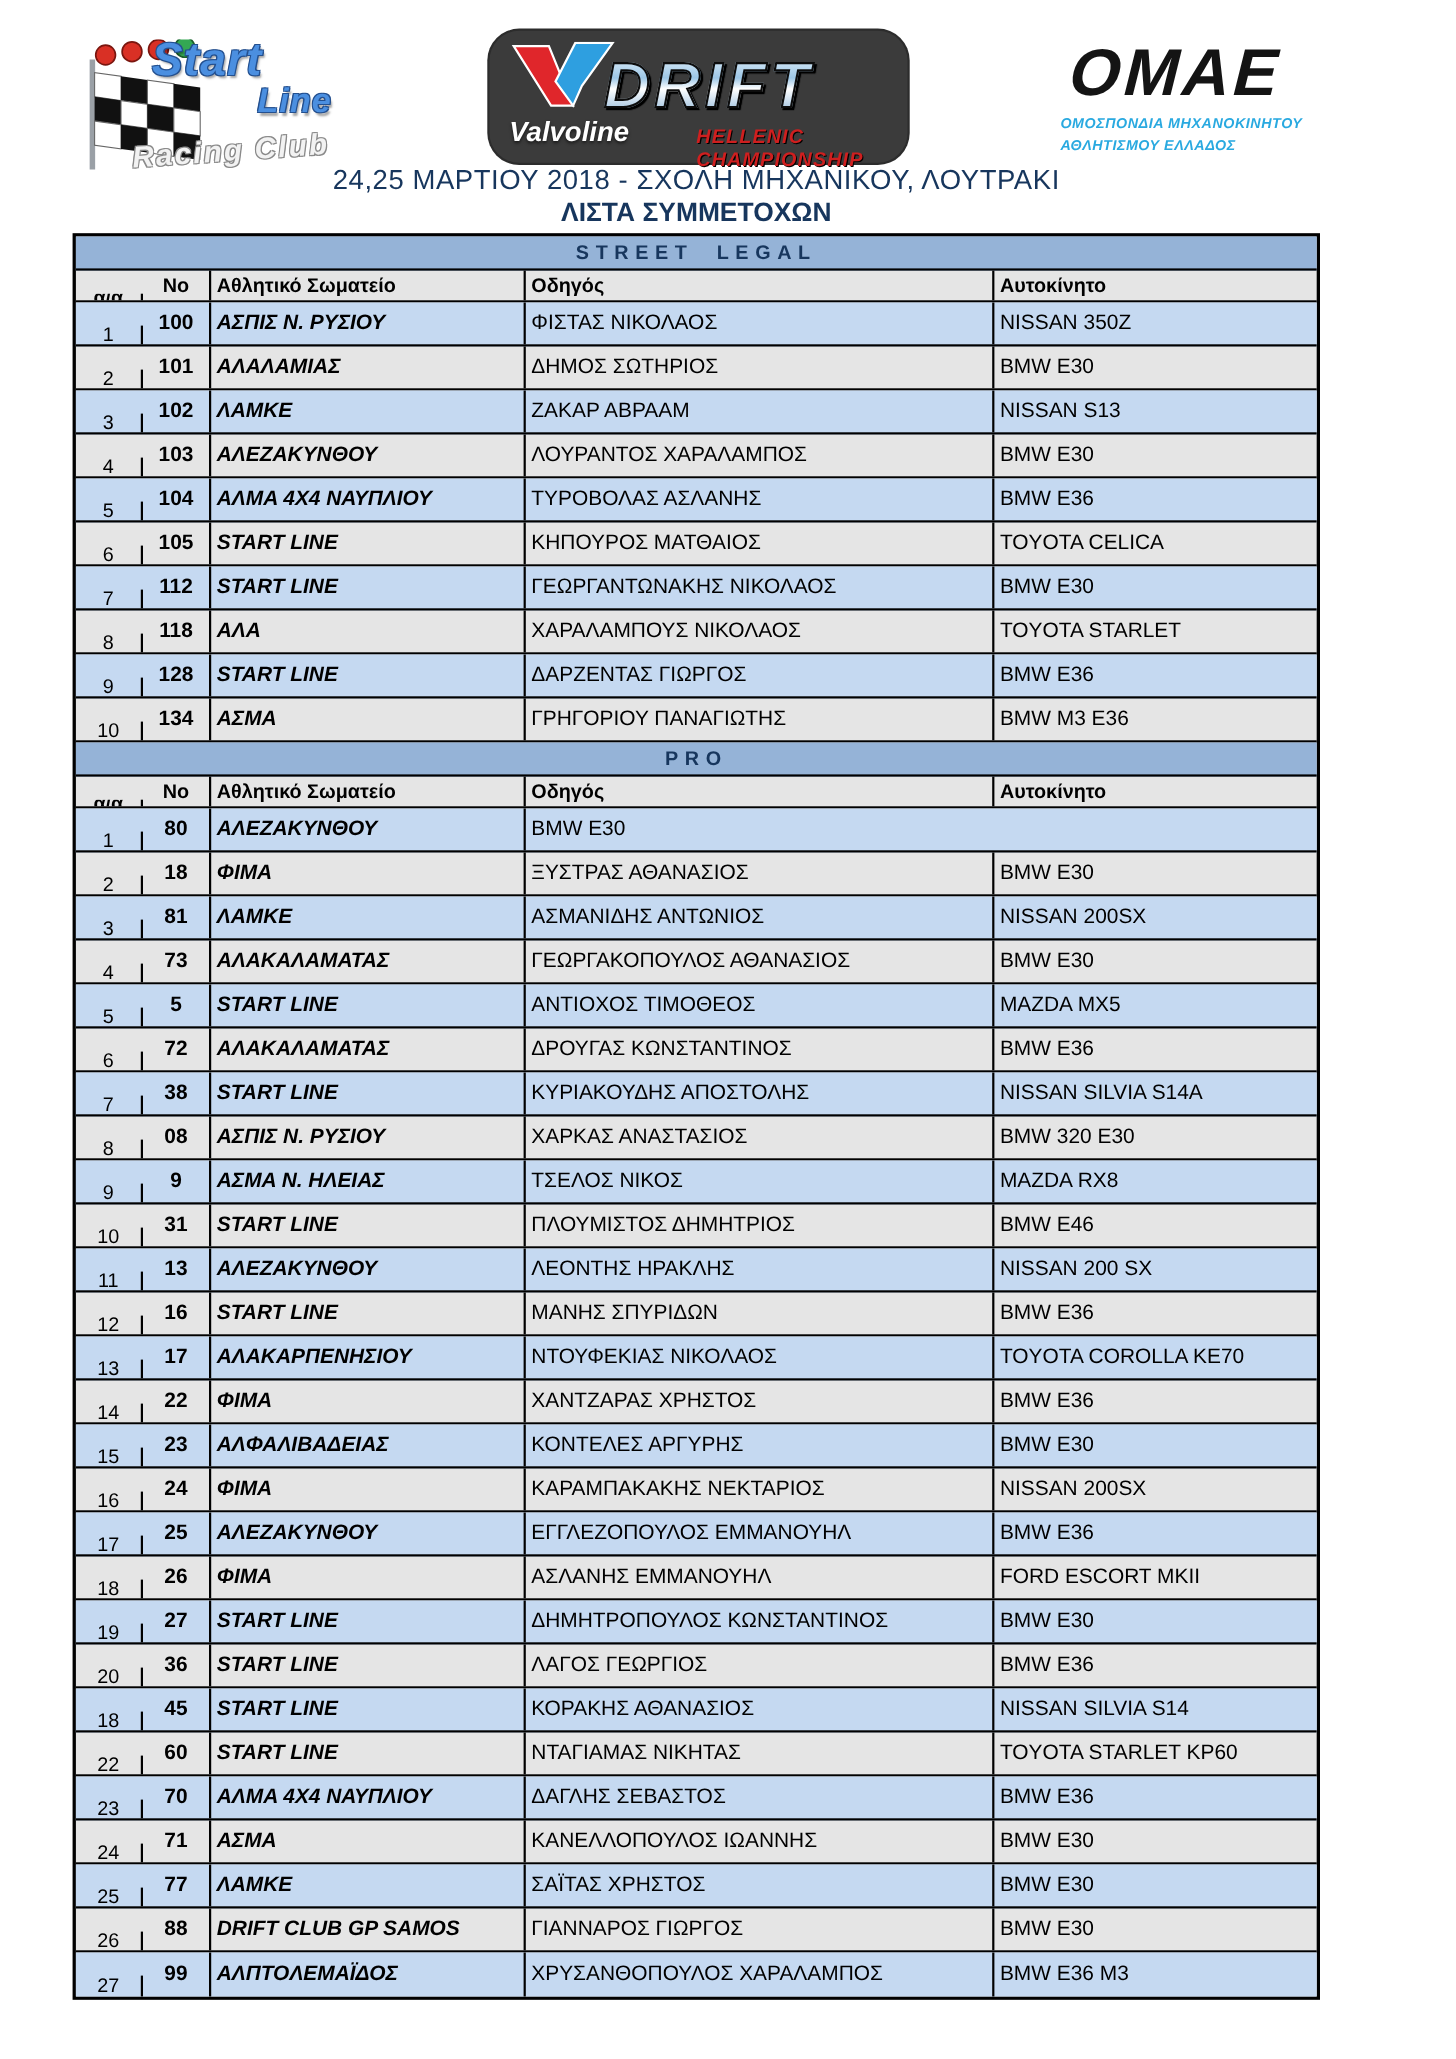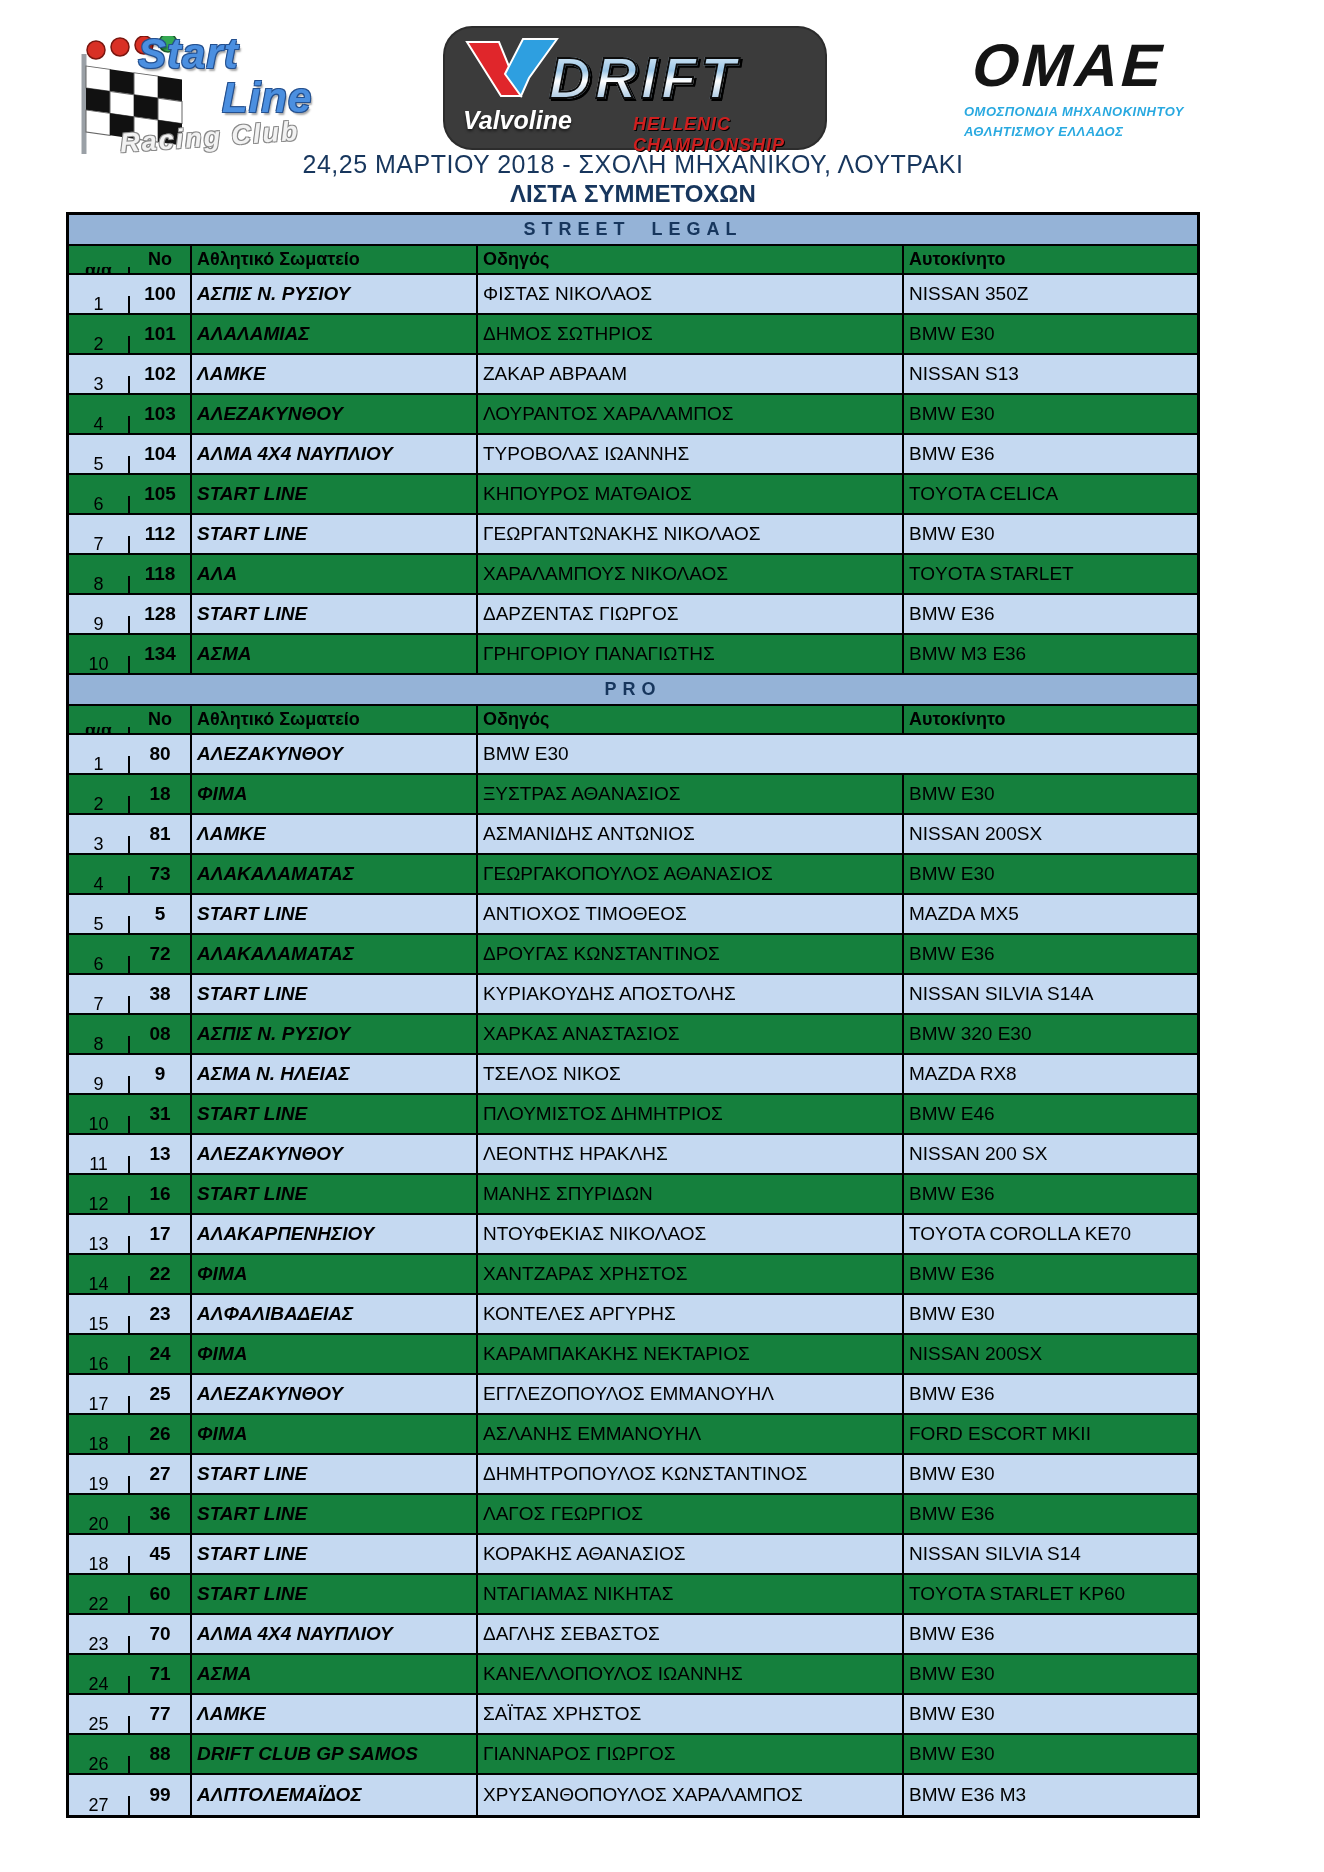--- a/index.html
+++ b/index.html
@@ -8,21 +8,21 @@
     font-family:"Liberation Sans","DejaVu Sans",sans-serif;color:#000;
     overflow:hidden;
   }
   
   .logo-startline{position:absolute;left:70px;top:22px;width:280px;height:130px;}
   .sl-flag{position:absolute;left:0;top:14px;}
   .sl-word{position:absolute;font-weight:bold;font-style:italic;
     color:#4b8fe0;letter-spacing:1px;
     text-shadow:1px 1px 0 #24508f,-1px 1px 0 #24508f,1px -1px 0 #24508f,-1px -1px 0 #24508f,2px 3px 2px rgba(0,0,0,.35);}
   .sl-start{left:68px;top:8px;font-size:42px;}
-  .sl-line{left:152px;top:52px;font-size:42px;}
+  .sl-line{left:164px;top:52px;font-size:31px;}
   .sl-racing{position:absolute;left:50px;top:100px;font-size:27px;font-style:italic;font-weight:bold;
     color:#f2f2f2;letter-spacing:2px;transform:rotate(-4deg);
     text-shadow:1px 1px 0 #8a8a8a,-1px 1px 0 #8a8a8a,1px -1px 0 #8a8a8a,-1px -1px 0 #8a8a8a;}
   .logo-drift{position:absolute;left:445px;top:28px;width:380px;height:120px;background:#3b3b3b;
     box-shadow:0 0 0 2px #2c2c2c;border-radius:27px;}
   .vd-icon{position:absolute;left:16px;top:10px;}
   .vd-valvoline{position:absolute;left:18px;top:78px;font-size:25px;font-weight:bold;font-style:italic;color:#ffffff;
     text-shadow:0 2px 3px rgba(0,0,0,.6);letter-spacing:0px;}
   .vd-drift{position:absolute;left:104px;top:16px;font-size:58px;font-weight:900;font-style:italic;letter-spacing:4px;
     background:linear-gradient(180deg,#f4fbff 0%,#9cc6e6 40%,#ffffff 55%,#6fa3cf 100%);
@@ -34,21 +34,21 @@
   .omae-name{font-size:60px;font-weight:900;color:#141414;letter-spacing:3px;
     transform:skewX(-14deg);transform-origin:left bottom;line-height:1;margin-left:14px;}
   .omae-sub{margin-top:6px;margin-left:12px;font-size:13px;font-weight:bold;font-style:italic;color:#29a9e0;
     letter-spacing:.5px;line-height:1.5;}
   
   .page-title{position:absolute;left:66px;top:150px;width:1134px;text-align:center;
     font-size:25px;font-weight:normal;color:#17365d;letter-spacing:.5px;}
   .page-subtitle{position:absolute;left:66px;top:180px;width:1134px;text-align:center;
     font-size:24px;font-weight:bold;color:#17365d;}
   
-  .table{position:absolute;left:66px;top:212px;width:1134px;border:3px solid #000;background:#15803d;box-sizing:border-box;}
+  .table{position:absolute;left:66px;top:212px;width:1134px;border:3px solid #000;background:#e5e5e5;box-sizing:border-box;}
   .trow{display:grid;grid-template-columns:61px 62px 286px 426px 293px;box-sizing:border-box;
     border-bottom:2px solid #000;}
   .trow:last-child{border-bottom:none;}
   .band{display:flex;align-items:center;justify-content:center;height:31px;background:#95b3d7;
     color:#17365d;font-weight:bold;font-size:18px;letter-spacing:6px;word-spacing:10px;}
   .head{height:29px;font-weight:bold;font-size:18px;}
   .data{height:40px;font-size:19px;}
   .alt{background:#c5d9f1;}
   .cell{display:flex;align-items:center;border-right:2px solid #000;box-sizing:border-box;
     padding:0 0 0 5px;overflow:hidden;white-space:nowrap;}
@@ -145,21 +145,21 @@
       <div class="cell c0">4</div>
       <div class="cell c1">103</div>
       <div class="cell c2 club">ΑΛΕΖΑΚΥΝΘΟΥ</div>
       <div class="cell c3">ΛΟΥΡΑΝΤΟΣ ΧΑΡΑΛΑΜΠΟΣ</div>
       <div class="cell c4">BMW E30</div>
     </div>
     <div class="trow data alt">
       <div class="cell c0">5</div>
       <div class="cell c1">104</div>
       <div class="cell c2 club">ΑΛΜΑ 4Χ4 ΝΑΥΠΛΙΟΥ</div>
-      <div class="cell c3">ΤΥΡΟΒΟΛΑΣ ΙΩΑΝΝΗΣ</div>
+      <div class="cell c3">ΤΥΡΟΒΟΛΑΣ ΑΣΛΑΝΗΣ</div>
       <div class="cell c4">BMW E36</div>
     </div>
     <div class="trow data">
       <div class="cell c0">6</div>
       <div class="cell c1">105</div>
       <div class="cell c2 club">START LINE</div>
       <div class="cell c3">ΚΗΠΟΥΡΟΣ ΜΑΤΘΑΙΟΣ</div>
       <div class="cell c4">TOYOTA CELICA</div>
     </div>
     <div class="trow data alt">

